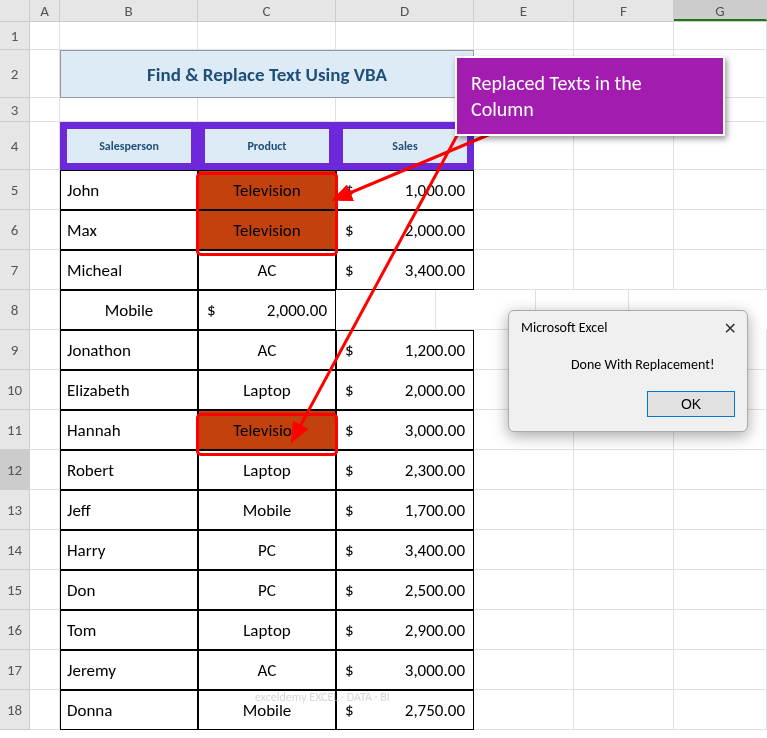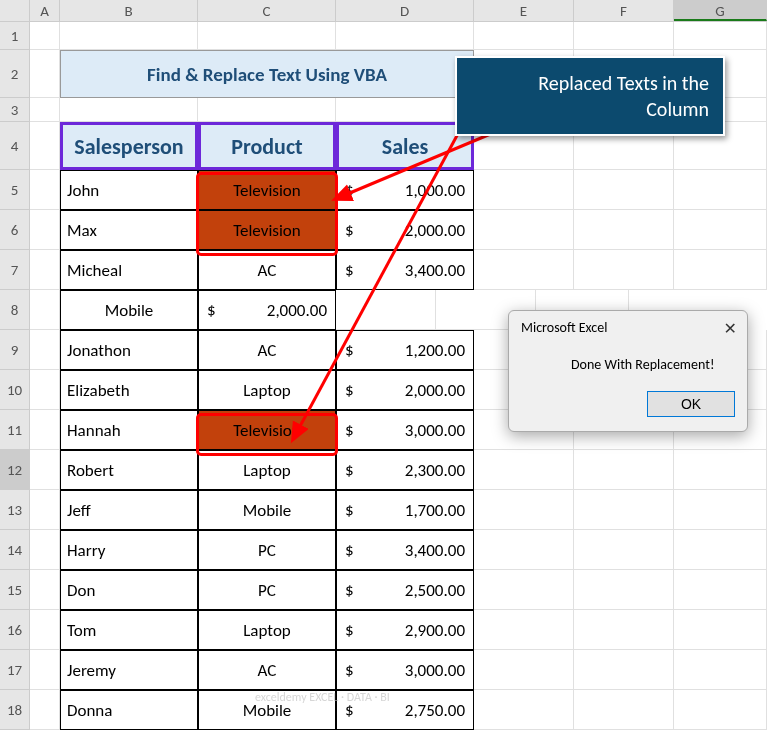--- a/index.html
+++ b/index.html
@@ -67,24 +67,24 @@
     background: #ddebf7;
     font-weight: bold;
     font-size: 19px;
     color: #1f4e78;
     justify-content: center;
     border: 1px solid #999;
   }
   .hdr {
     background: #ddebf7;
     font-weight: bold;
-    font-size: 22px;
+    font-size: 12px;
     color: #1f4e78;
     justify-content: center;
-    border: 3px solid #6d28d9;
+    border: 7px solid #6d28d9;
   }
   .datacell {
     border: 1px solid #000;
     font-size: 17px;
   }
   .center { justify-content: center; }
   .sales {
     border: 1px solid #000;
     font-size: 17px;
     display: flex;
@@ -95,28 +95,28 @@
   .hl { background: #c2410c; }
   .redbox {
     position: absolute;
     border: 3px solid #ff0000;
     border-radius: 5px;
     pointer-events: none;
     z-index: 5;
   }
   .callout {
     position: absolute;
-    background: #0c4a6e;
+    background: #a21caf;
     color: #fff;
     border: 2px solid #fff;
     box-shadow: 2px 3px 6px rgba(0,0,0,.4);
     font-size: 20px;
     font-weight: 500;
     padding: 12px 14px;
-    text-align: right;
+    text-align: left;
     z-index: 8;
     line-height: 1.3;
   }
   .msgbox {
     position: absolute;
     width: 240px;
     background: #f0f0f0;
     border: 1px solid #aaa;
     border-radius: 6px;
     box-shadow: 0 4px 16px rgba(0,0,0,.35);

